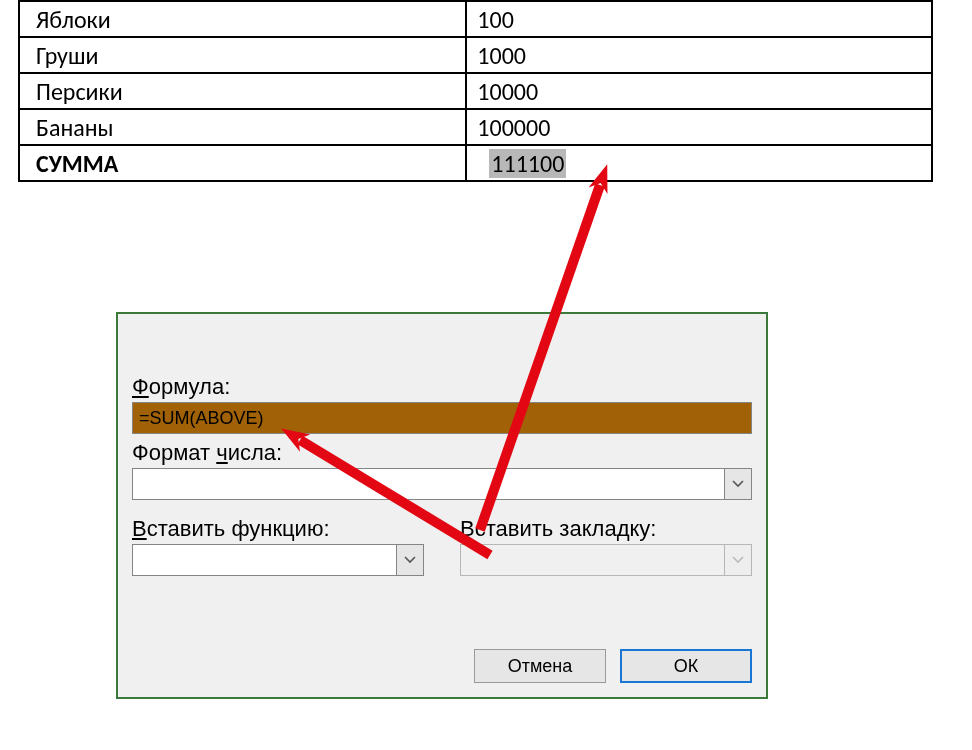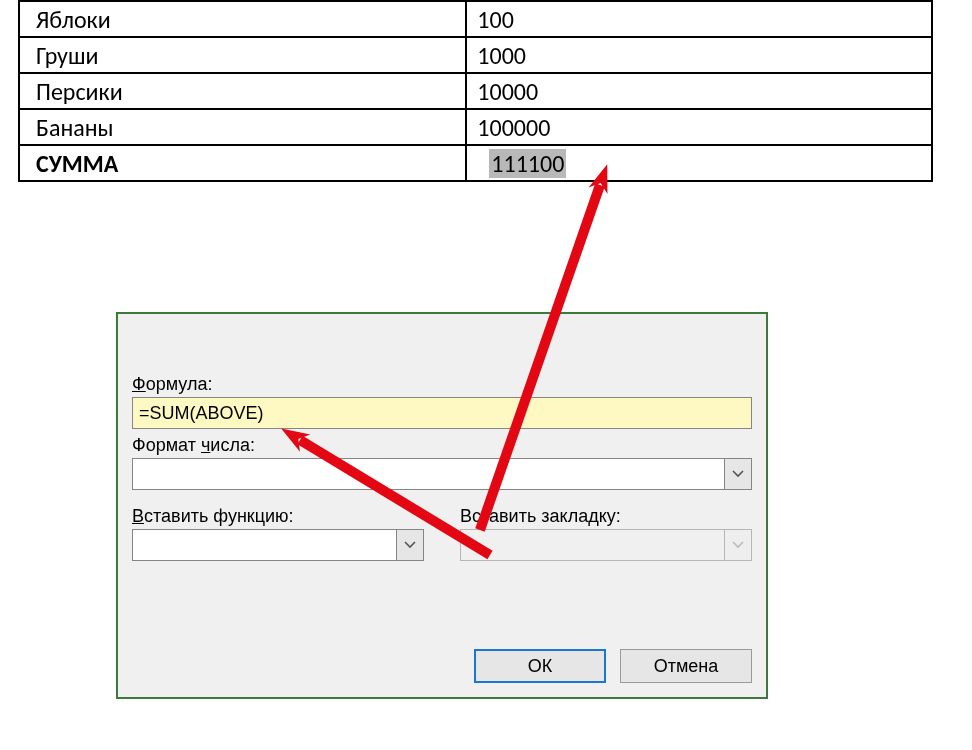--- a/index.html
+++ b/index.html
@@ -92,33 +92,33 @@
 
   .dlg-body {
     position: absolute;
     left: 14px;
     right: 14px;
     top: 54px;
     bottom: 54px;
   }
 
   .field-label {
-    font-size: 18px;
+    font-size: 22px;
     margin-top: 6px;
     margin-bottom: 2px;
   }
   .field-label .ul { text-decoration: underline; }
 
   .text-input {
     display: block;
     width: 100%;
     height: 32px;
     box-sizing: border-box;
     border: 1px solid #858585;
-    background: #fef9c3;
+    background: #a16207;
     font-family: "Segoe UI", Arial, sans-serif;
     font-size: 18px;
     padding: 2px 6px;
     outline: none;
   }
 
   .combo {
     display: flex;
     height: 32px;
   }
@@ -258,22 +258,22 @@
                 <polyline points="1,1 6,6 11,1" fill="none" stroke="#bbb" stroke-width="1.6"></polyline>
               </svg>
           </div>
         </div>
       </div>
     </div>
 
   </div>
 
   <div class="dlg-buttons">
+    <div class="btn">Отмена</div>
     <div class="btn default">ОК</div>
-    <div class="btn">Отмена</div>
   </div>
 
 </div>
 
 <svg class="arrows" viewBox="0 0 972 750">
   <defs>
     <marker id="ah" markerWidth="28" markerHeight="28" refX="6" refY="14" orient="auto" markerUnits="userSpaceOnUse">
       <polygon points="0,4 28,14 0,24 8,14" fill="#e30613"></polygon>
     </marker>
   </defs>

